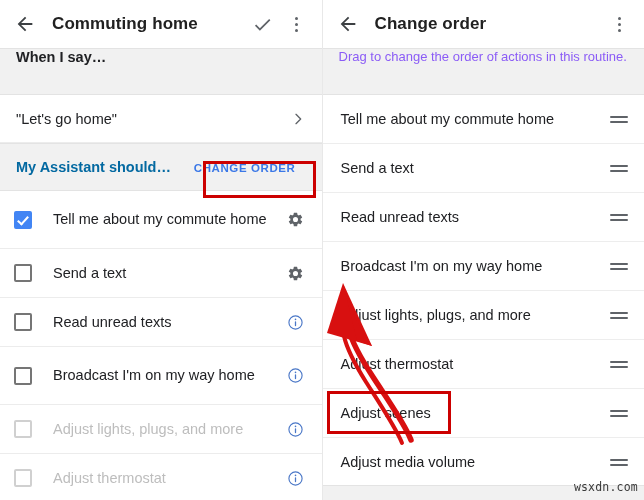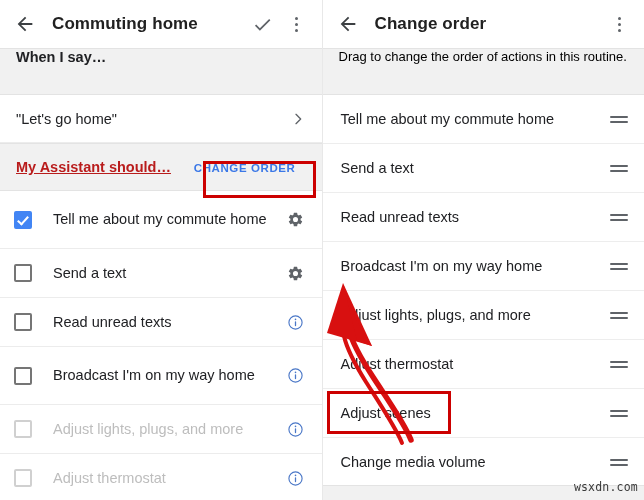--- a/index.html
+++ b/index.html
@@ -88,21 +88,21 @@
     height: 47px;
     padding: 0 16px;
   }
   .strip .strip-label {
     font-size: 14.5px;
     font-weight: bold;
     color: #202124;
   }
   .strip .strip-note {
     font-size: 13px;
-    color: #000000;
+    color: #8b5cf6;
     font-weight: normal;
   }
 
   
   .row-phrase {
     height: 48px;
     display: flex;
     align-items: center;
     padding: 0 16px;
     box-sizing: border-box;
@@ -123,23 +123,22 @@
     border-bottom: 1px solid #e3e3e3;
     display: flex;
     align-items: center;
     padding: 0 16px 0 16px;
     box-sizing: border-box;
     position: relative;
   }
   .assistant-strip .assistant-label {
     font-size: 14.5px;
     font-weight: bold;
-    color: #b91c1c;
+    color: #0369a1;
     flex: 1 1 auto;
-    text-decoration: underline;
   }
   .change-order-wrap {
     position: relative;
     padding: 6px 10px;
     background: #f1f1f1;
   }
   .change-order-btn {
     font-size: 11.5px;
     font-weight: bold;
     color: #3b78e7;
@@ -450,21 +449,21 @@
           </div>
         </div>
         <div class="order-row">
           <div class="order-label">Adjust scenes</div>
           <div class="drag-handle">
             <span></span>
             <span></span>
           </div>
         </div>
         <div class="order-row">
-          <div class="order-label">Change media volume</div>
+          <div class="order-label">Adjust media volume</div>
           <div class="drag-handle">
             <span></span>
             <span></span>
           </div>
         </div>
       </div>
 
     <div class="bottom-bar"></div>
   </div>
 </div>

